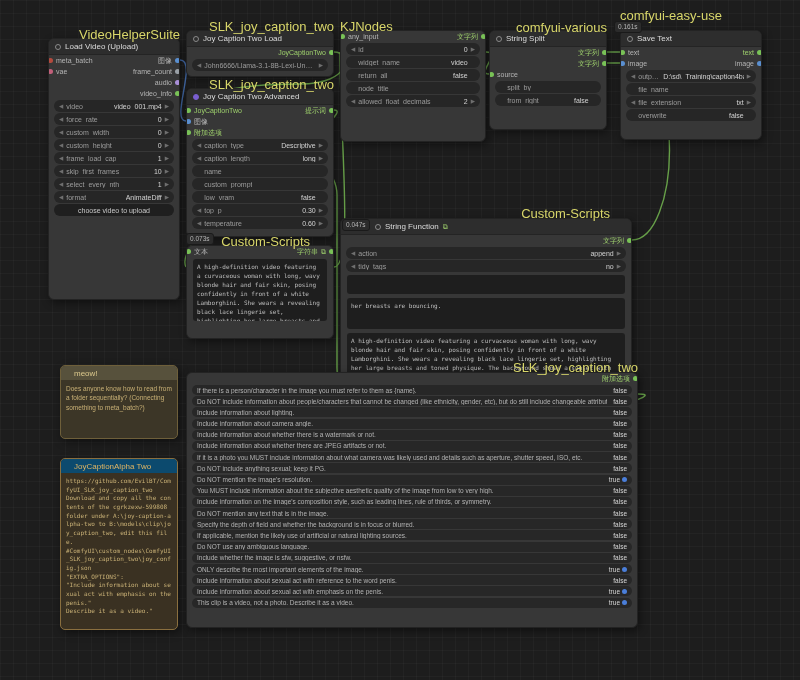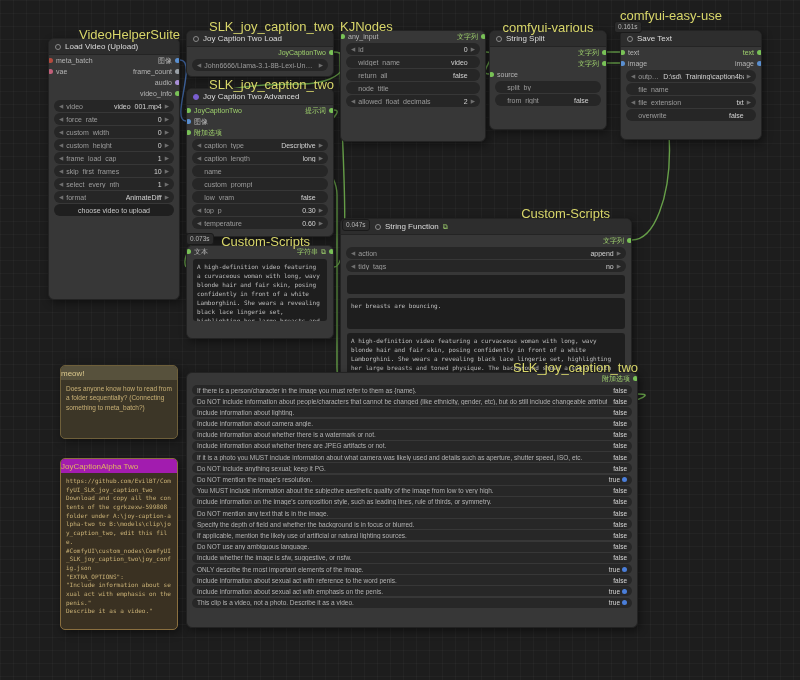--- a/index.html
+++ b/index.html
@@ -40,23 +40,23 @@
 .help{margin-left:auto;width:9px;height:9px;flex:0 0 9px;background:var(--help_badge);color:#fff;border-radius:2px;font-size:7px;font-weight:bold;display:flex;align-items:center;justify-content:center}
 .opts{flex:1;overflow:hidden;padding-top:1px}
 .opt-row{display:flex;align-items:center;height:10px;margin:0 5px 1.2px;padding:0 5px;background:#272727;border-radius:5px;font-size:6.5px;white-space:nowrap;overflow:hidden}
 .opt-label{color:#b4b4b4;overflow:hidden;flex:1}
 .opt-value{color:#d6d6d6;margin-left:6px}
 .opt-dot{display:none;width:5px;height:5px;border-radius:50%;background:var(--toggle_on);margin-left:2px;flex:0 0 auto}
 .opt-row.on .opt-dot{display:block}
 .note{position:absolute;z-index:2;border-radius:5px;overflow:hidden;display:flex;flex-direction:column;box-shadow:2px 3px 8px rgba(0,0,0,.45)}
 .note.meow{background:#3c3627;border:1px solid #6e5f3a}
 .note.joy{background:#3a3122;border:1px solid #8a6f3f}
-.ntitle{height:14px;flex:0 0 14px;display:flex;align-items:center;padding:0 0;font-size:8px}
+.ntitle{height:14px;flex:0 0 14px;display:flex;align-items:center;padding:0 13px;font-size:8px}
 .note.meow .ntitle{background:#57513c;color:#dcc98d}
-.note.joy .ntitle{background:#a21caf;color:#e0b564}
+.note.joy .ntitle{background:#0c4a6e;color:#e0b564}
 .nbody{flex:1;padding:4px 5px;font-size:6.5px;line-height:1.45;color:var(--note_text);white-space:pre-wrap;overflow:hidden}
 .note.joy .nbody{font-family:"DejaVu Sans Mono",monospace;font-size:6px;word-break:break-all}
 </style>
 </head>
 <body>
 
 <div class="canvas">
 
   <svg class="wires" width="800" height="680">
     <path class="wb" d="M180,60 C198,60 170,121 186,121"></path>
@@ -66,21 +66,21 @@
     <path class="wg" d="M638,394 C700,394 337,475 337,368 L337,195 C337,148 245,120 186,132"></path>
     <path class="wg" d="M486,52 C502,52 476,74 489,74"></path>
     <path class="wg" d="M607,52 C613,52 614,52 620,52"></path>
     <path class="wg" d="M607,63 C613,63 614,63 620,63"></path>
     <path class="wg" d="M632,240 C678,240 690,64 620,52"></path>
   </svg>
 
   <div class="glabel" style="left:48px;top:27px;width:132px;text-align:right">VideoHelperSuite</div>
   <div class="glabel" style="left:186px;top:19px;width:148px;text-align:right">SLK_joy_caption_two</div>
   <div class="glabel" style="left:340px;top:19px;width:130px;text-align:left">KJNodes</div>
-  <div class="glabel" style="left:489px;top:20px;width:118px;text-align:center">comfyui-various</div>
+  <div class="glabel" style="left:489px;top:20px;width:118px;text-align:right">comfyui-various</div>
   <div class="glabel" style="left:620px;top:8px;width:142px;">comfyui-easy-use</div>
   <div class="glabel" style="left:186px;top:77px;width:148px;text-align:right">SLK_joy_caption_two</div>
   <div class="glabel" style="left:186px;top:234px;width:124px;text-align:right">Custom-Scripts</div>
   <div class="glabel" style="left:340px;top:206px;width:270px;text-align:right">Custom-Scripts</div>
   <div class="glabel" style="left:186px;top:360px;width:452px;text-align:right">SLK_joy_caption_two</div>
 
   <div class="badge" style="left:186px;top:233px">0.073s</div>
   <div class="badge" style="left:342px;top:219px">0.047s</div>
   <div class="badge" style="left:614px;top:21px">0.161s</div>
 

